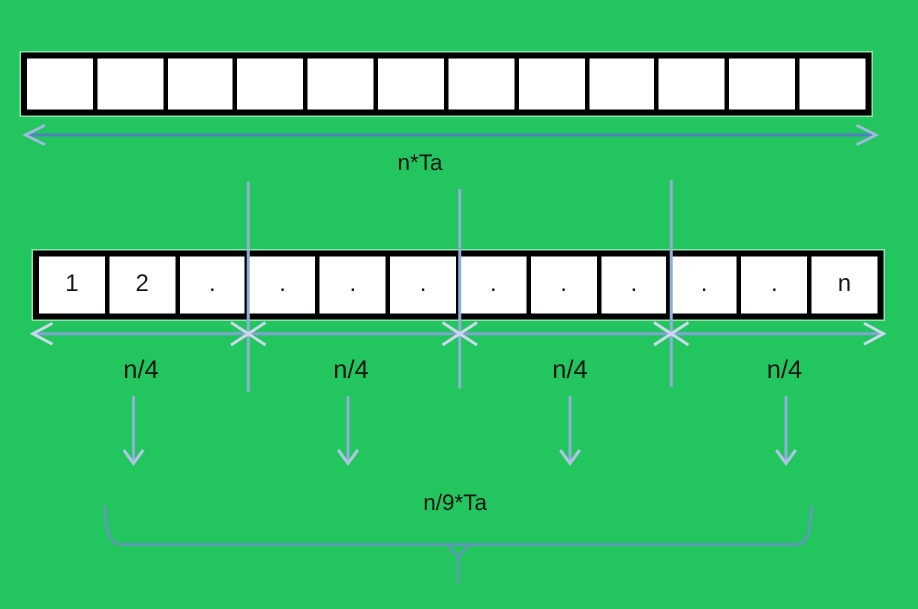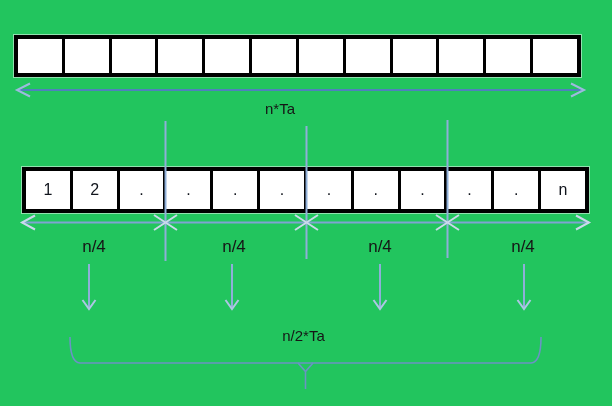--- a/index.html
+++ b/index.html
@@ -82,21 +82,21 @@
     <div class="cell">.</div>
     <div class="cell">.</div>
     <div class="cell">n</div>
   </div>
 
   <div class="label quarter-label q0">n/4</div>
   <div class="label quarter-label q1">n/4</div>
   <div class="label quarter-label q2">n/4</div>
   <div class="label quarter-label q3">n/4</div>
 
-  <div class="label brace-label">n/2*Ta</div>
+  <div class="label brace-label">n/9*Ta</div>
 
   <svg class="linework" width="612" height="406" viewBox="0 0 612 406">
 
     <g fill="none">
       <line x1="17" y1="90" x2="584" y2="90" stroke="#4f81bd" stroke-width="2"></line>
       <path d="M30,83.5 L17,90 L30,96.5" stroke="#9dbade" stroke-width="2"></path>
       <path d="M571,83.5 L584,90 L571,96.5" stroke="#9dbade" stroke-width="2"></path>
     </g>
 
     <g stroke="#8fafd8" stroke-width="2">

